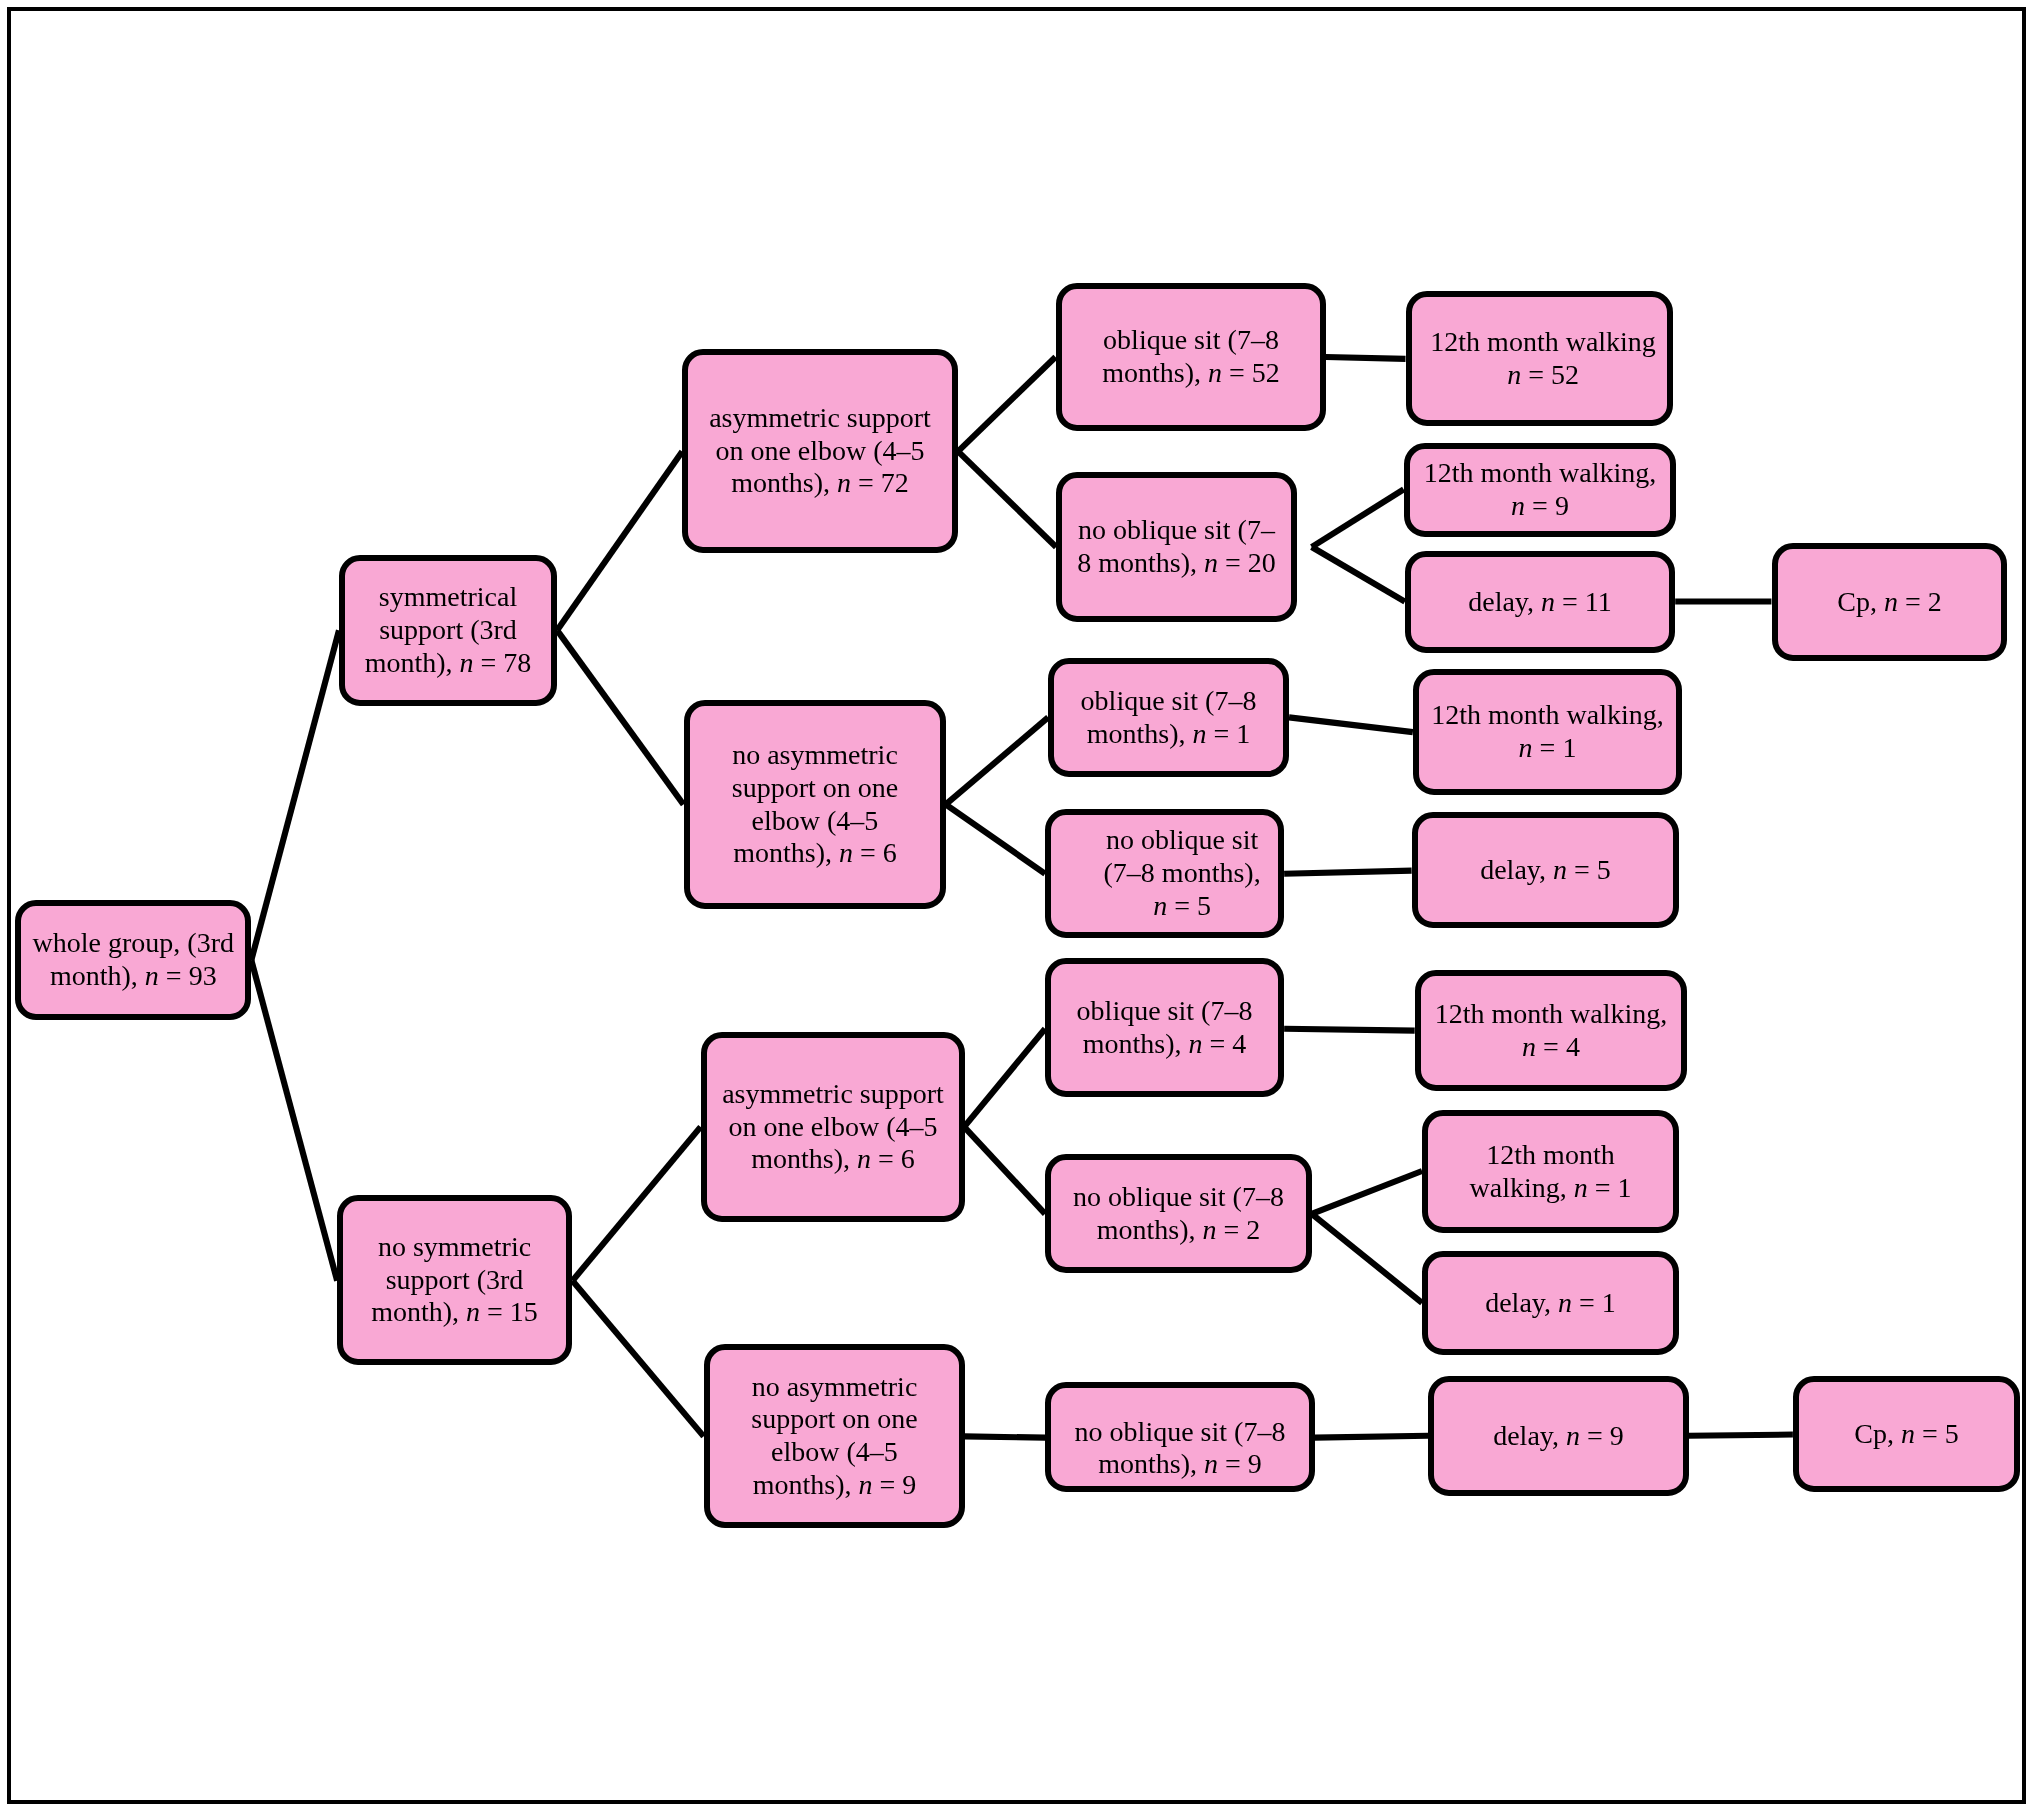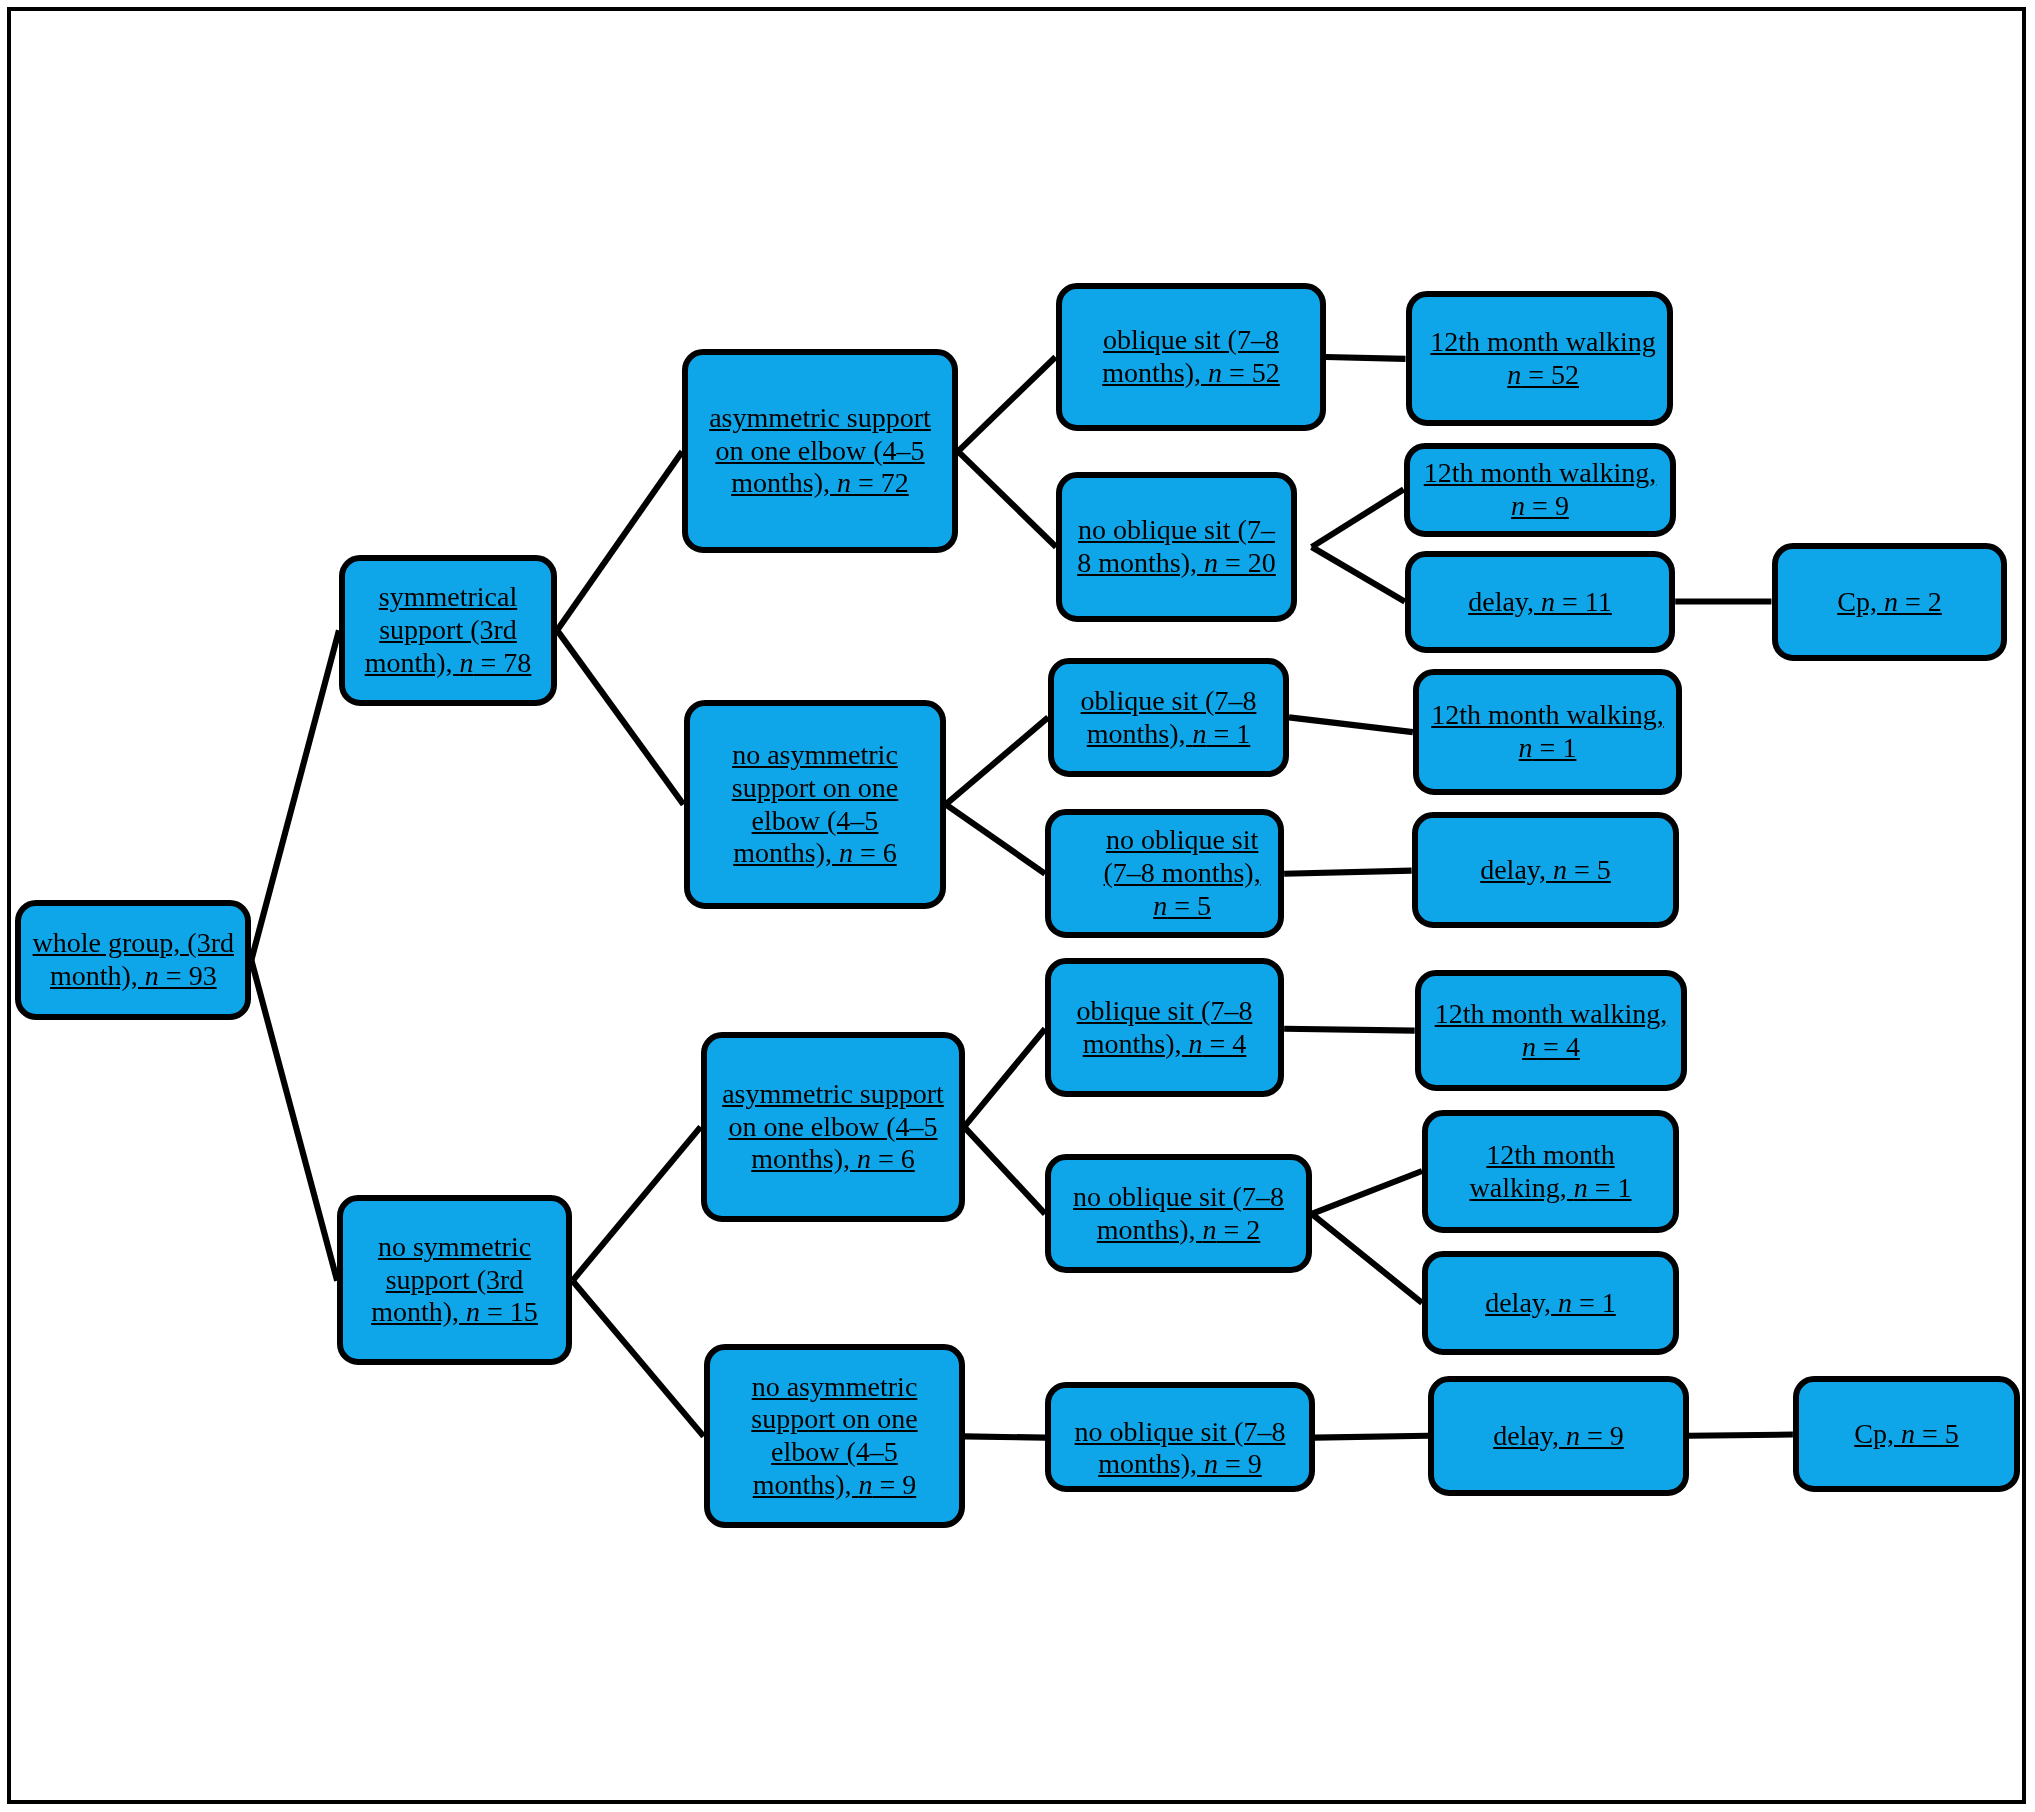--- a/index.html
+++ b/index.html
@@ -30,29 +30,28 @@
     left: 0;
     top: 0;
   }
   .edges line {
     stroke: #000000;
     stroke-width: 10;
   }
   .node {
     position: absolute;
     box-sizing: border-box;
-    background: #0ea5e9;
+    background: #f9a8d4;
     border: 6.7px solid #000000;
     border-radius: 21px;
     display: flex;
     align-items: center;
     justify-content: center;
     text-align: center;
     padding: 4.9px 9.8px;
-    text-decoration: underline;
   }
   .node-label {
     font-size: 28px;
     line-height: 1.17;
     color: #000000;
     letter-spacing: 0px;
   }
   .node-label i {
     font-style: italic;
   }

